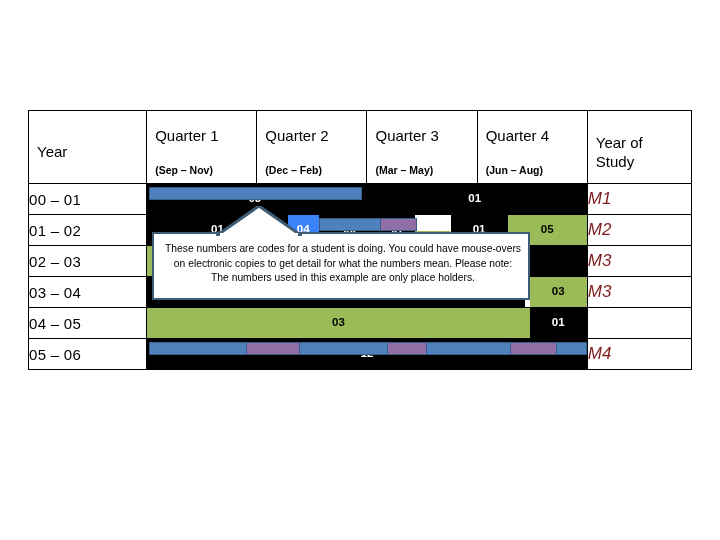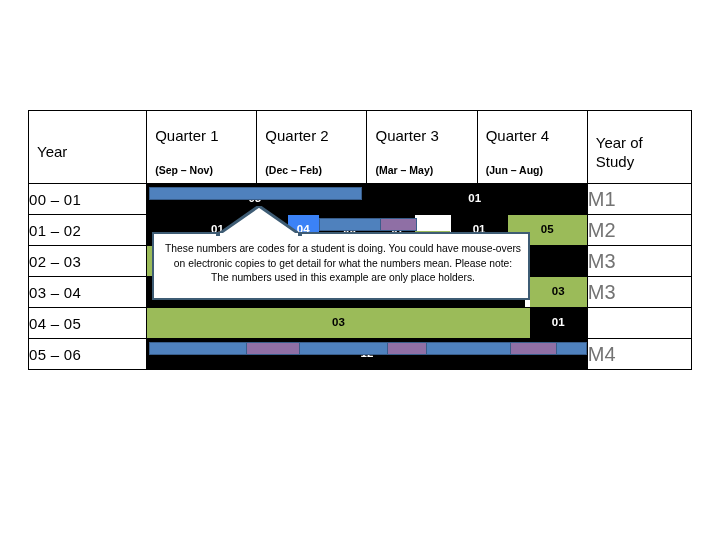--- a/index.html
+++ b/index.html
@@ -23,21 +23,21 @@
   .col-q      {width:110px;}
   .col-study  {width:104px;}
 
   thead td{height:72px;vertical-align:top;}
   .hcell{padding:9px 0 0 8px;}
   .hcell .h1{font-size:15px;color:#000;line-height:19px;}
   .hcell .h2{font-size:10.5px;font-weight:bold;color:#000;line-height:15px;margin-top:18px;}
 
   tbody tr{height:30px;}
   .yearcell{padding-left:8px;font-size:15px;color:#000;letter-spacing:.3px;}
-  .studycell{padding-left:8px;font-size:20px;color:#737373;}
+  .studycell{padding-left:8px;font-size:17px;color:#7f1d1d;font-style:italic;}
 
   
   .barcell{position:relative;height:30px;overflow:visible;padding:0;}
   .track{position:absolute;left:0;top:0;right:0;bottom:0;}
 
   .seg{
     position:absolute;
     display:flex;align-items:center;justify-content:center;
     font-size:11.5px;font-weight:bold;color:#ffffff;
     line-height:1;overflow:hidden;white-space:nowrap;

